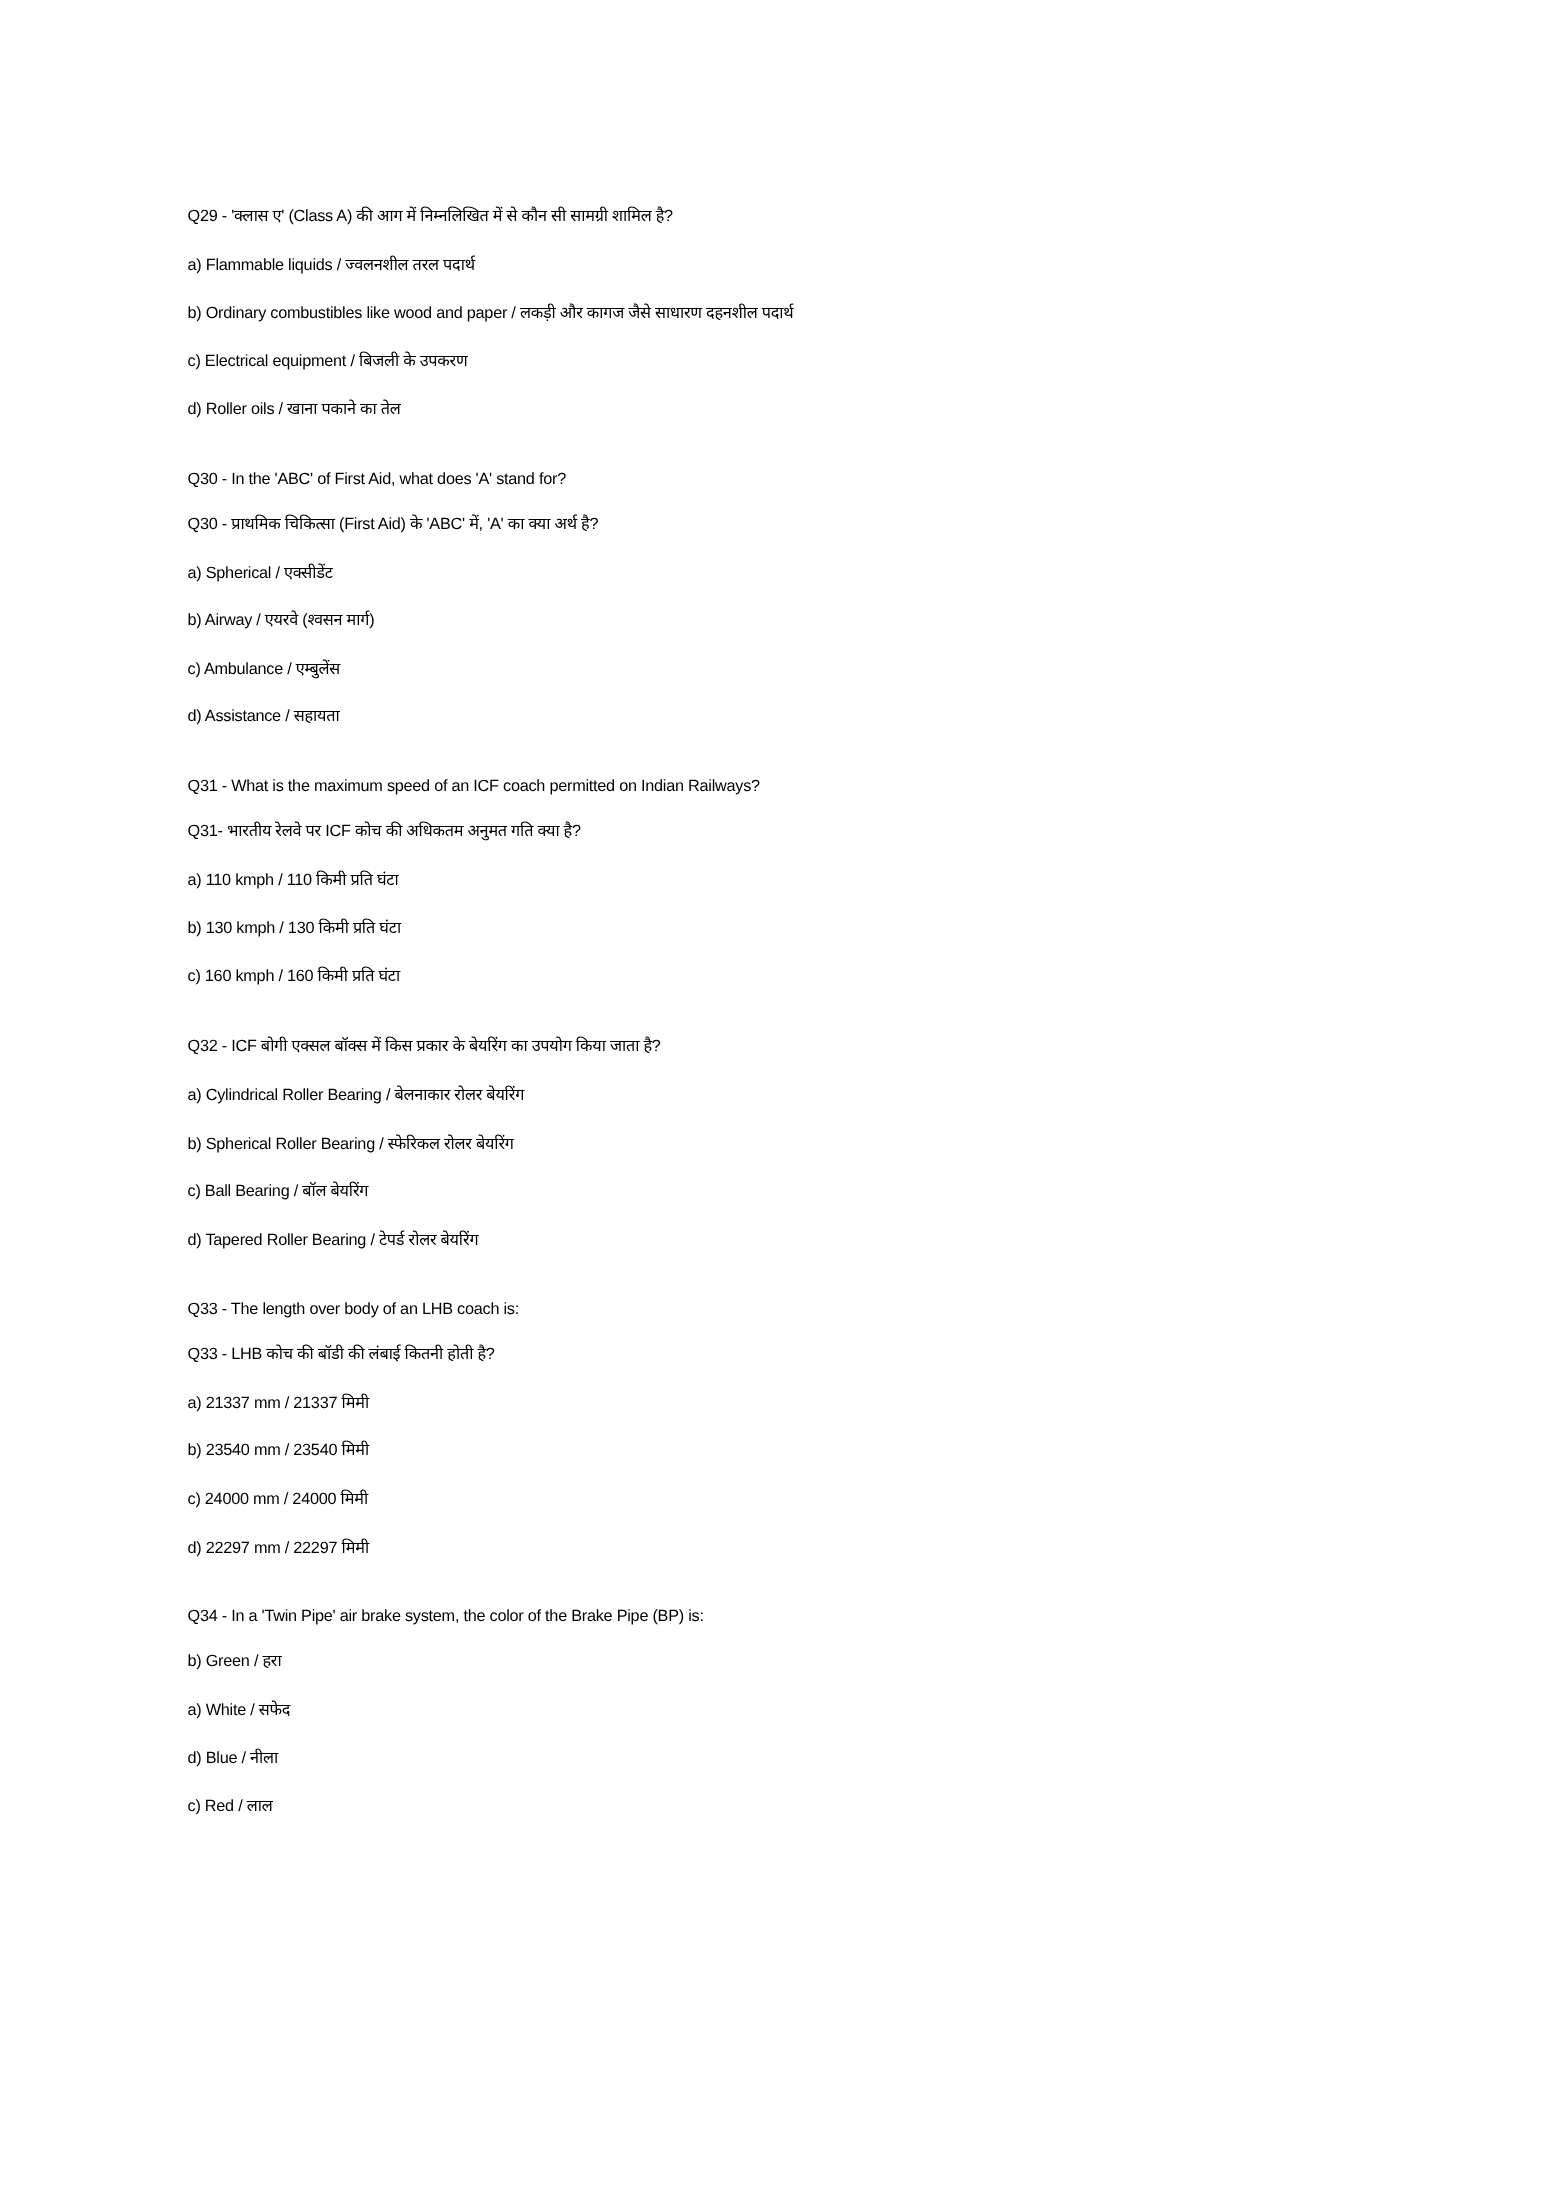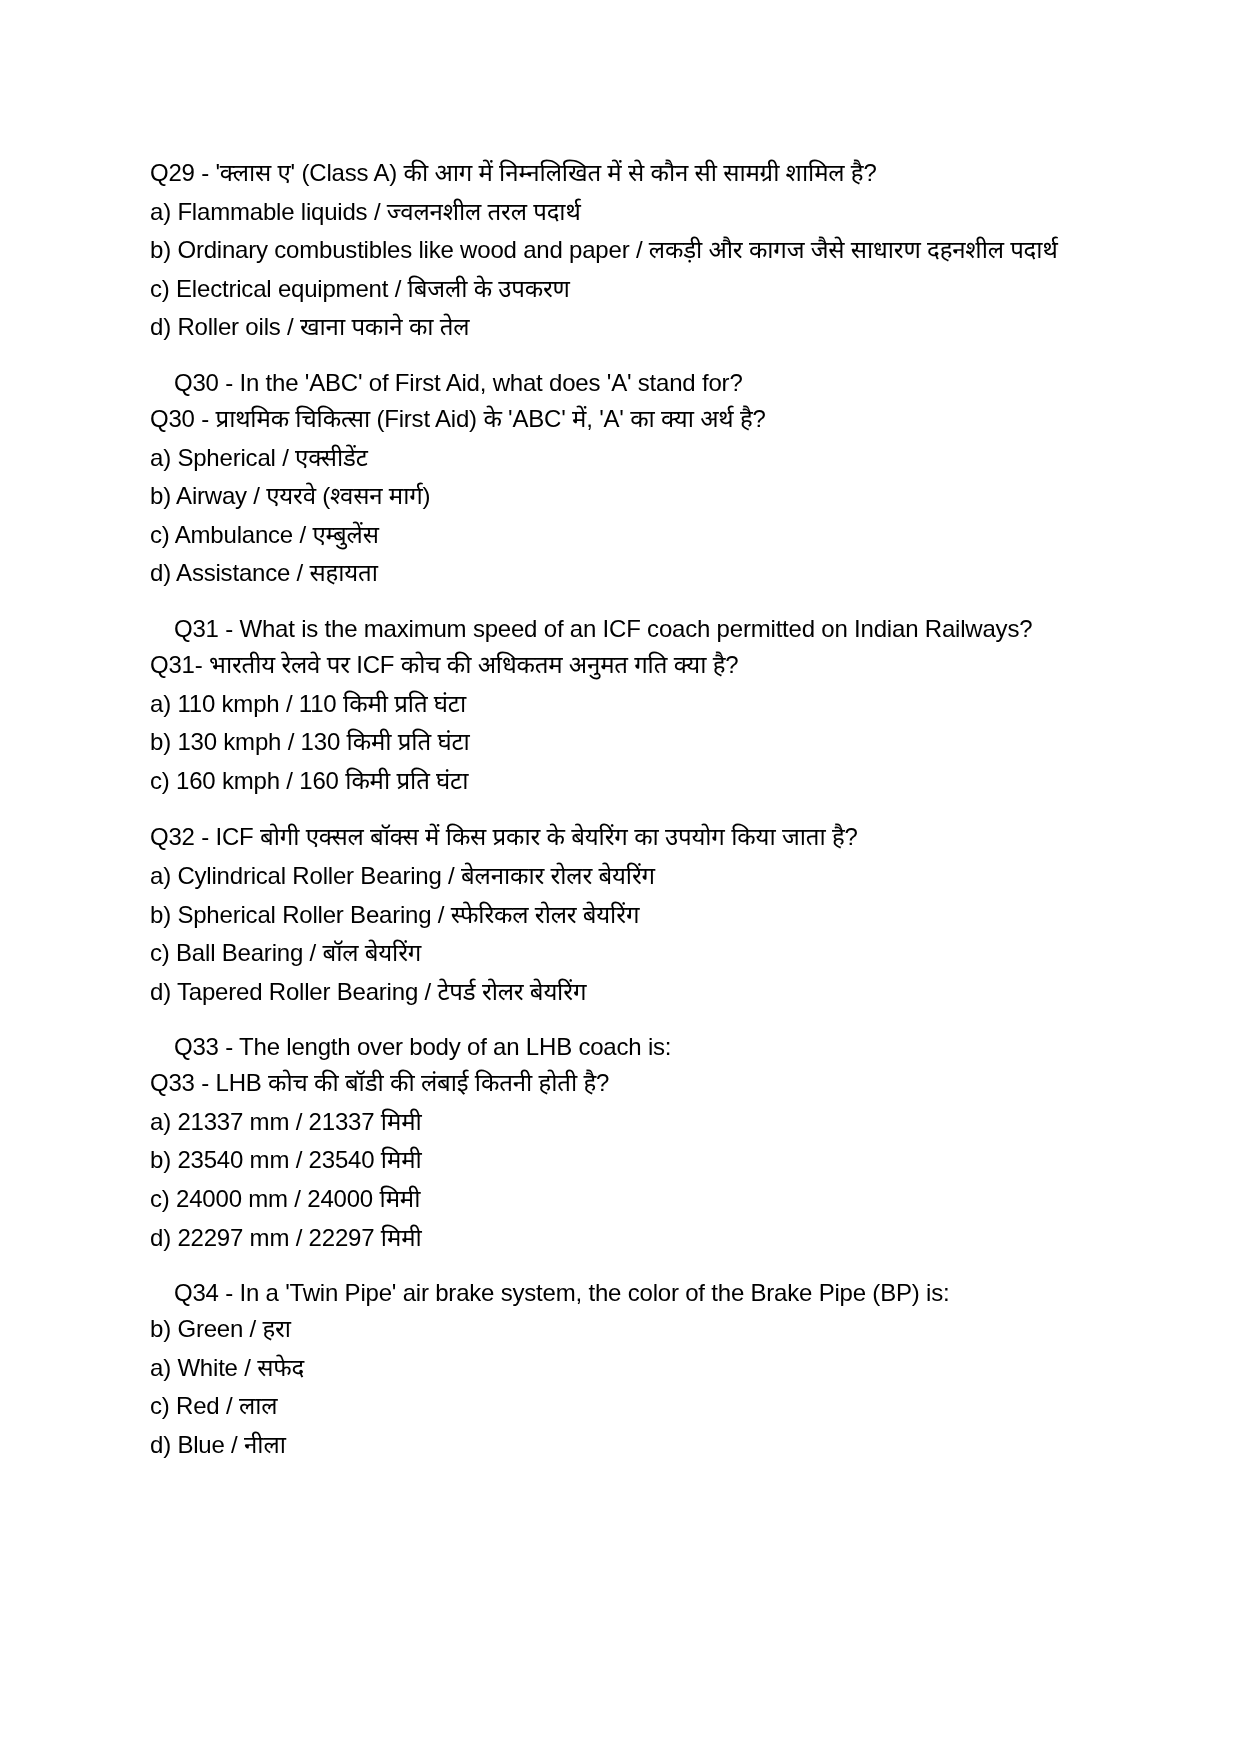--- a/index.html
+++ b/index.html
@@ -18,30 +18,29 @@
     .page {
       position: absolute;
       left: 150px;
       top: 154px;
       width: 1000px;
     }
     .question-block {
       margin: 0 0 18px 0;
     }
     .line {
-      font-size: 24px;
+      font-size: 13px;
       line-height: 38.6px;
       height: 38.6px;
       white-space: nowrap;
       letter-spacing: -0.2px;
     }
     .line.q-en {
       height: 35px;
       line-height: 35px;
-      margin-left: 24px;
     }
   </style>
 </head>
 <body>
 
 <div class="page">
 
   <div class="question-block">
     <div class="line">Q29 - 'क्लास ए' (Class A) की आग में निम्नलिखित में से कौन सी सामग्री शामिल है?</div>
     <div class="line">a) Flammable liquids / ज्वलनशील तरल पदार्थ</div>
@@ -81,17 +80,17 @@
     <div class="line">a) 21337 mm / 21337 मिमी</div>
     <div class="line">b) 23540 mm / 23540 मिमी</div>
     <div class="line">c) 24000 mm / 24000 मिमी</div>
     <div class="line">d) 22297 mm / 22297 मिमी</div>
   </div>
 
   <div class="question-block">
     <div class="line q-en">Q34 - In a 'Twin Pipe' air brake system, the color of the Brake Pipe (BP) is:</div>
     <div class="line">b) Green / हरा</div>
     <div class="line">a) White / सफेद</div>
+    <div class="line">d) Blue / नीला</div>
     <div class="line">c) Red / लाल</div>
-    <div class="line">d) Blue / नीला</div>
   </div>
 
 </div>
 
 </body></html>

